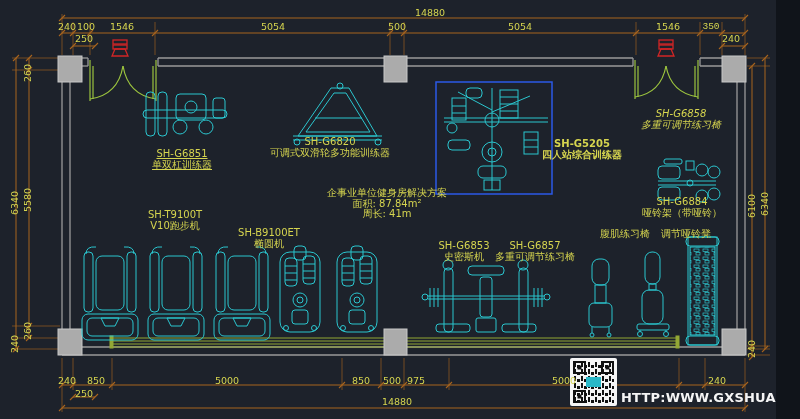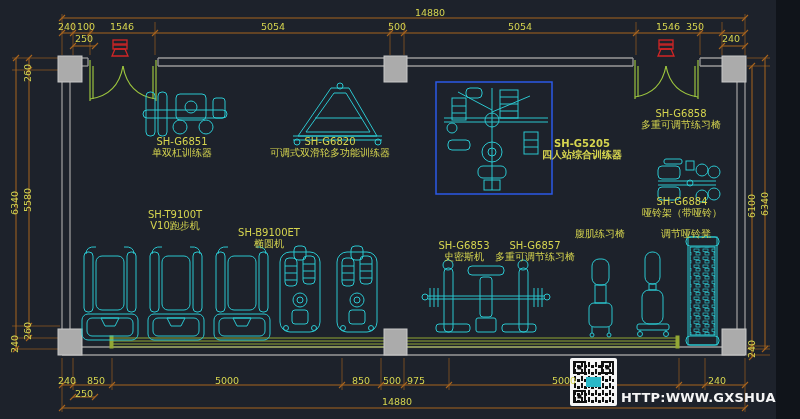--- a/index.html
+++ b/index.html
@@ -362,21 +362,21 @@
 
 <div id="dim-layer">
       <span class="dim" style="left: 430px; top: 13px;">14880</span>
       <span class="dim" style="left: 67px; top: 27px;">240</span>
       <span class="dim" style="left: 86px; top: 27px;">100</span>
       <span class="dim" style="left: 122px; top: 27px;">1546</span>
       <span class="dim" style="left: 273px; top: 27px;">5054</span>
       <span class="dim" style="left: 397px; top: 27px;">500</span>
       <span class="dim" style="left: 520px; top: 27px;">5054</span>
       <span class="dim" style="left: 668px; top: 27px;">1546</span>
-      <span class="dim" style="left: 695px; top: 27px;">350</span>
+      <span class="dim" style="left: 711px; top: 27px; font-family: Liberation Mono, monospace;">350</span>
       <span class="dim" style="left: 84px; top: 39px;">250</span>
       <span class="dim" style="left: 731px; top: 39px;">240</span>
       <span class="dim rot" style="left: 15px; top: 203px;">6340</span>
       <span class="dim rot" style="left: 28px; top: 73px;">260</span>
       <span class="dim rot" style="left: 28px; top: 200px;">5580</span>
       <span class="dim rot" style="left: 28px; top: 331px;">260</span>
       <span class="dim rot" style="left: 15px; top: 344px;">240</span>
       <span class="dim rot" style="left: 752px; top: 206px;">6100</span>
       <span class="dim rot" style="left: 765px; top: 204px;">6340</span>
       <span class="dim rot" style="left: 752px; top: 349px;">240</span>
@@ -385,60 +385,65 @@
       <span class="dim" style="left: 227px; top: 381px;">5000</span>
       <span class="dim" style="left: 361px; top: 381px;">850</span>
       <span class="dim" style="left: 392px; top: 381px;">500</span>
       <span class="dim" style="left: 416px; top: 381px;">975</span>
       <span class="dim" style="left: 564px; top: 381px;">5000</span>
       <span class="dim" style="left: 717px; top: 381px;">240</span>
       <span class="dim" style="left: 84px; top: 394px;">250</span>
       <span class="dim" style="left: 397px; top: 402px;">14880</span>
     </div>
 <div id="eq-layer">
-      <div class="eq" style="left: 182px; top: 136px;">
+      <div class="eq" style="left: 182px; top: 148px; text-decoration: underline;">
         <div>SH-G6851</div>
         <div>单双杠训练器</div>
       </div>
       <div class="eq" style="left: 330px; top: 136px;">
         <div>SH-G6820</div>
         <div>可调式双滑轮多功能训练器</div>
       </div>
       <div class="eq" style="left: 582px; top: 138px; font-weight: bold;">
         <div>SH-G5205</div>
         <div>四人站综合训练器</div>
       </div>
-      <div class="eq" style="left: 681px; top: 108px;">
+      <div class="eq" style="left: 681px; top: 108px; font-style: italic;">
         <div>SH-G6858</div>
         <div>多重可调节练习椅</div>
       </div>
       <div class="eq" style="left: 682px; top: 196px;">
         <div>SH-G6884</div>
         <div>哑铃架（带哑铃）</div>
       </div>
       <div class="eq" style="left: 686px; top: 228px;">
         <div>调节哑铃凳</div>
       </div>
-      <div class="eq" style="left: 600px; top: 228px;">
+      <div class="eq" style="left: 625px; top: 228px;">
         <div>腹肌练习椅</div>
       </div>
       <div class="eq" style="left: 175px; top: 209px;">
         <div>SH-T9100T</div>
         <div>V10跑步机</div>
       </div>
       <div class="eq" style="left: 269px; top: 227px;">
         <div>SH-B9100ET</div>
         <div>椭圆机</div>
       </div>
       <div class="eq" style="left: 464px; top: 240px;">
         <div>SH-G6853</div>
         <div>史密斯机</div>
       </div>
       <div class="eq" style="left: 535px; top: 240px;">
         <div>SH-G6857</div>
         <div>多重可调节练习椅</div>
       </div>
     </div>
 
+<div class="sol">
+  <div>企事业单位健身房解决方案</div>
+  <div>面积: 87.84m²</div>
+  <div>周长: 41m</div>
+</div>
 
 <div class="co" style="left:621px;top:391px;">HTTP:WWW.GXSHUA.COM</div>
 
 </div>
 
 </body></html>

